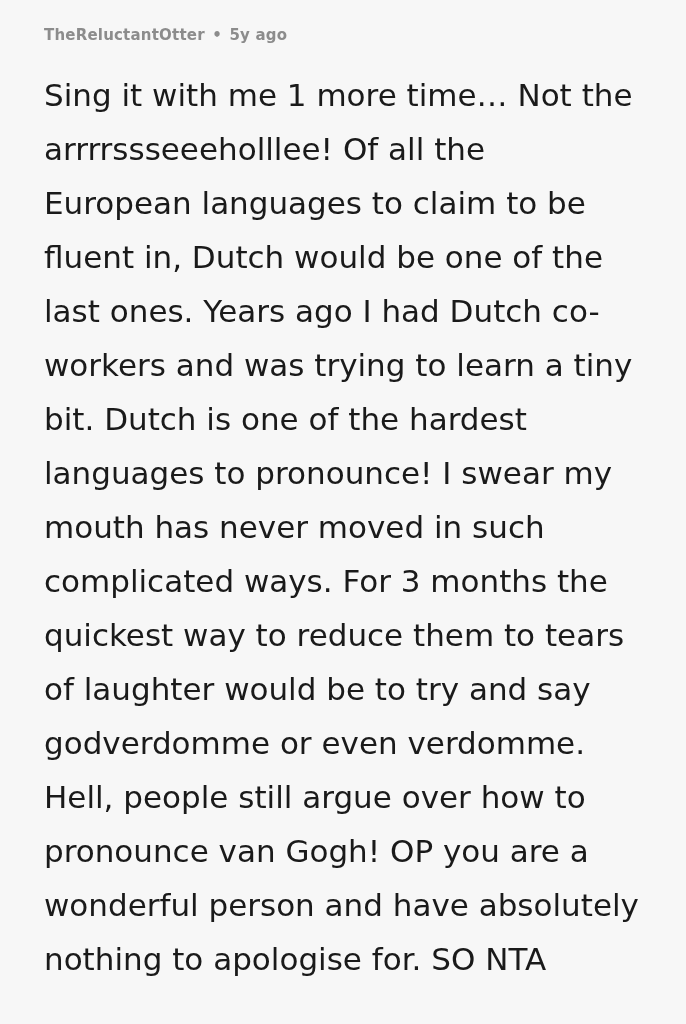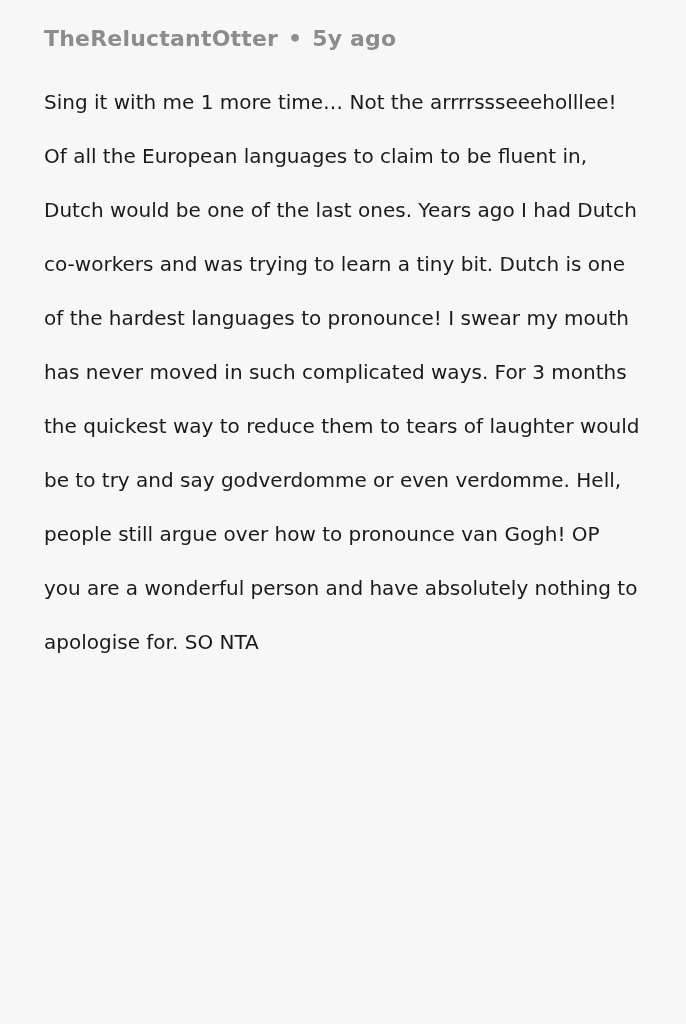--- a/index.html
+++ b/index.html
@@ -14,39 +14,39 @@
     overflow: hidden;
   }
   .comment-card {
     box-sizing: border-box;
     width: 686px;
     height: 1024px;
     padding: 26px 44px 0 44px;
     background: #f7f7f7;
   }
   .comment-meta {
-    font-size: 22px;
+    font-size: 15px;
     font-weight: bold;
     color: #8c8c8c;
     letter-spacing: 0.2px;
     margin: 0 0 24px 0;
     white-space: nowrap;
   }
   .comment-meta .username {
     color: #8c8c8c;
   }
   .comment-meta .dot {
     color: #8c8c8c;
     padding: 0 2px;
   }
   .comment-meta .timestamp {
     color: #8c8c8c;
   }
   .comment-body {
-    font-size: 20px;
+    font-size: 31px;
     line-height: 54px;
     color: #1a1a1a;
     margin: 0;
     max-width: 600px;
     word-wrap: break-word;
   }
 </style>
 </head>
 <body>
 

